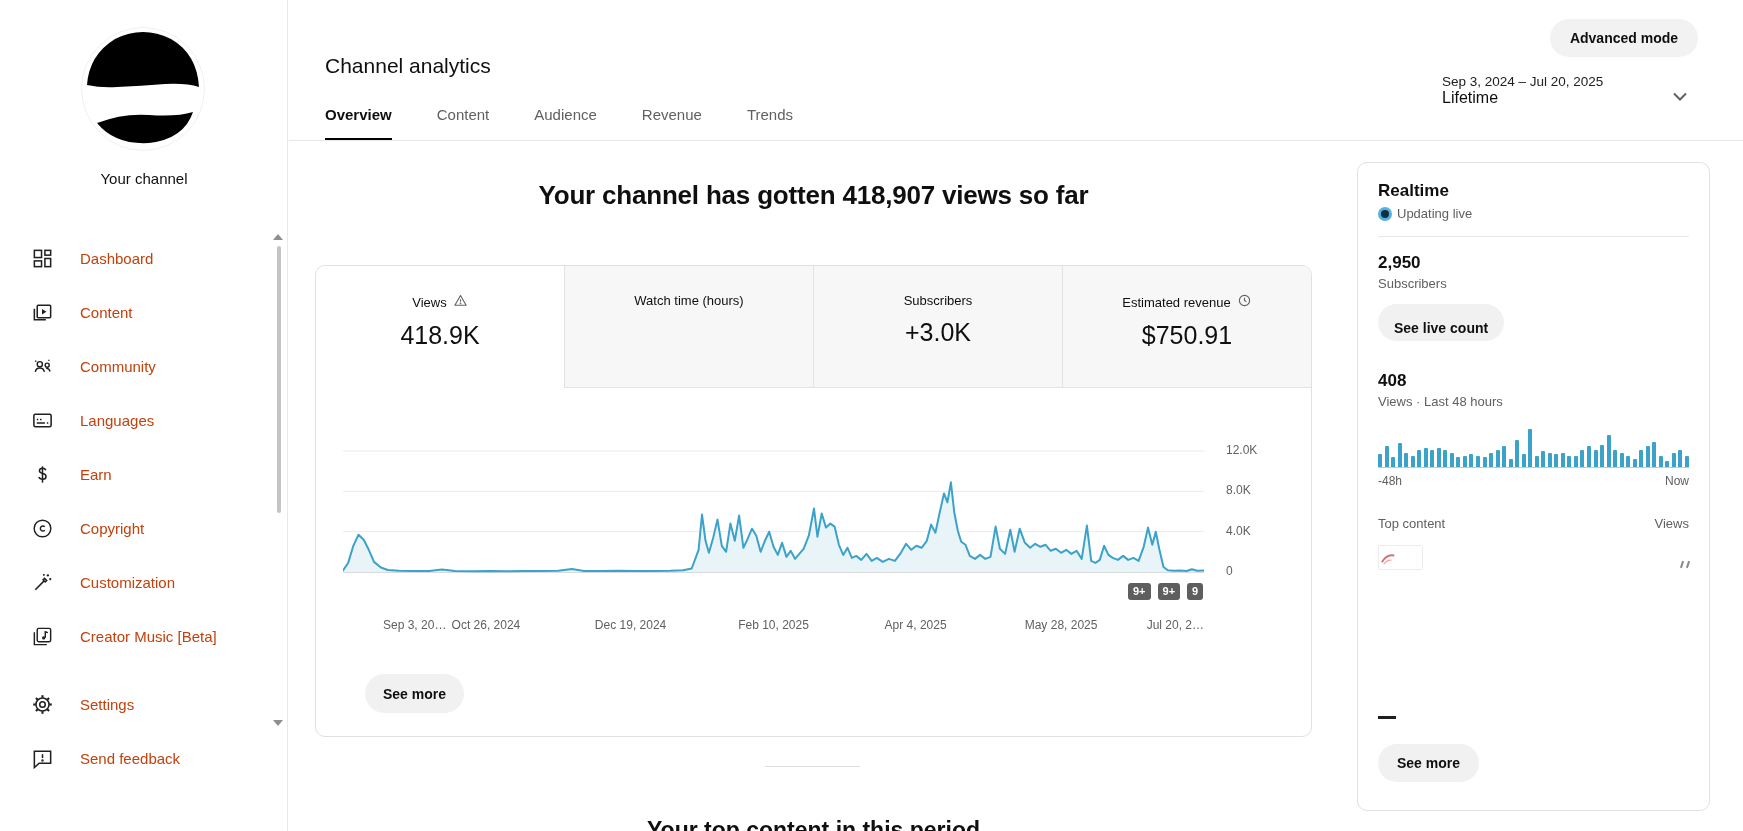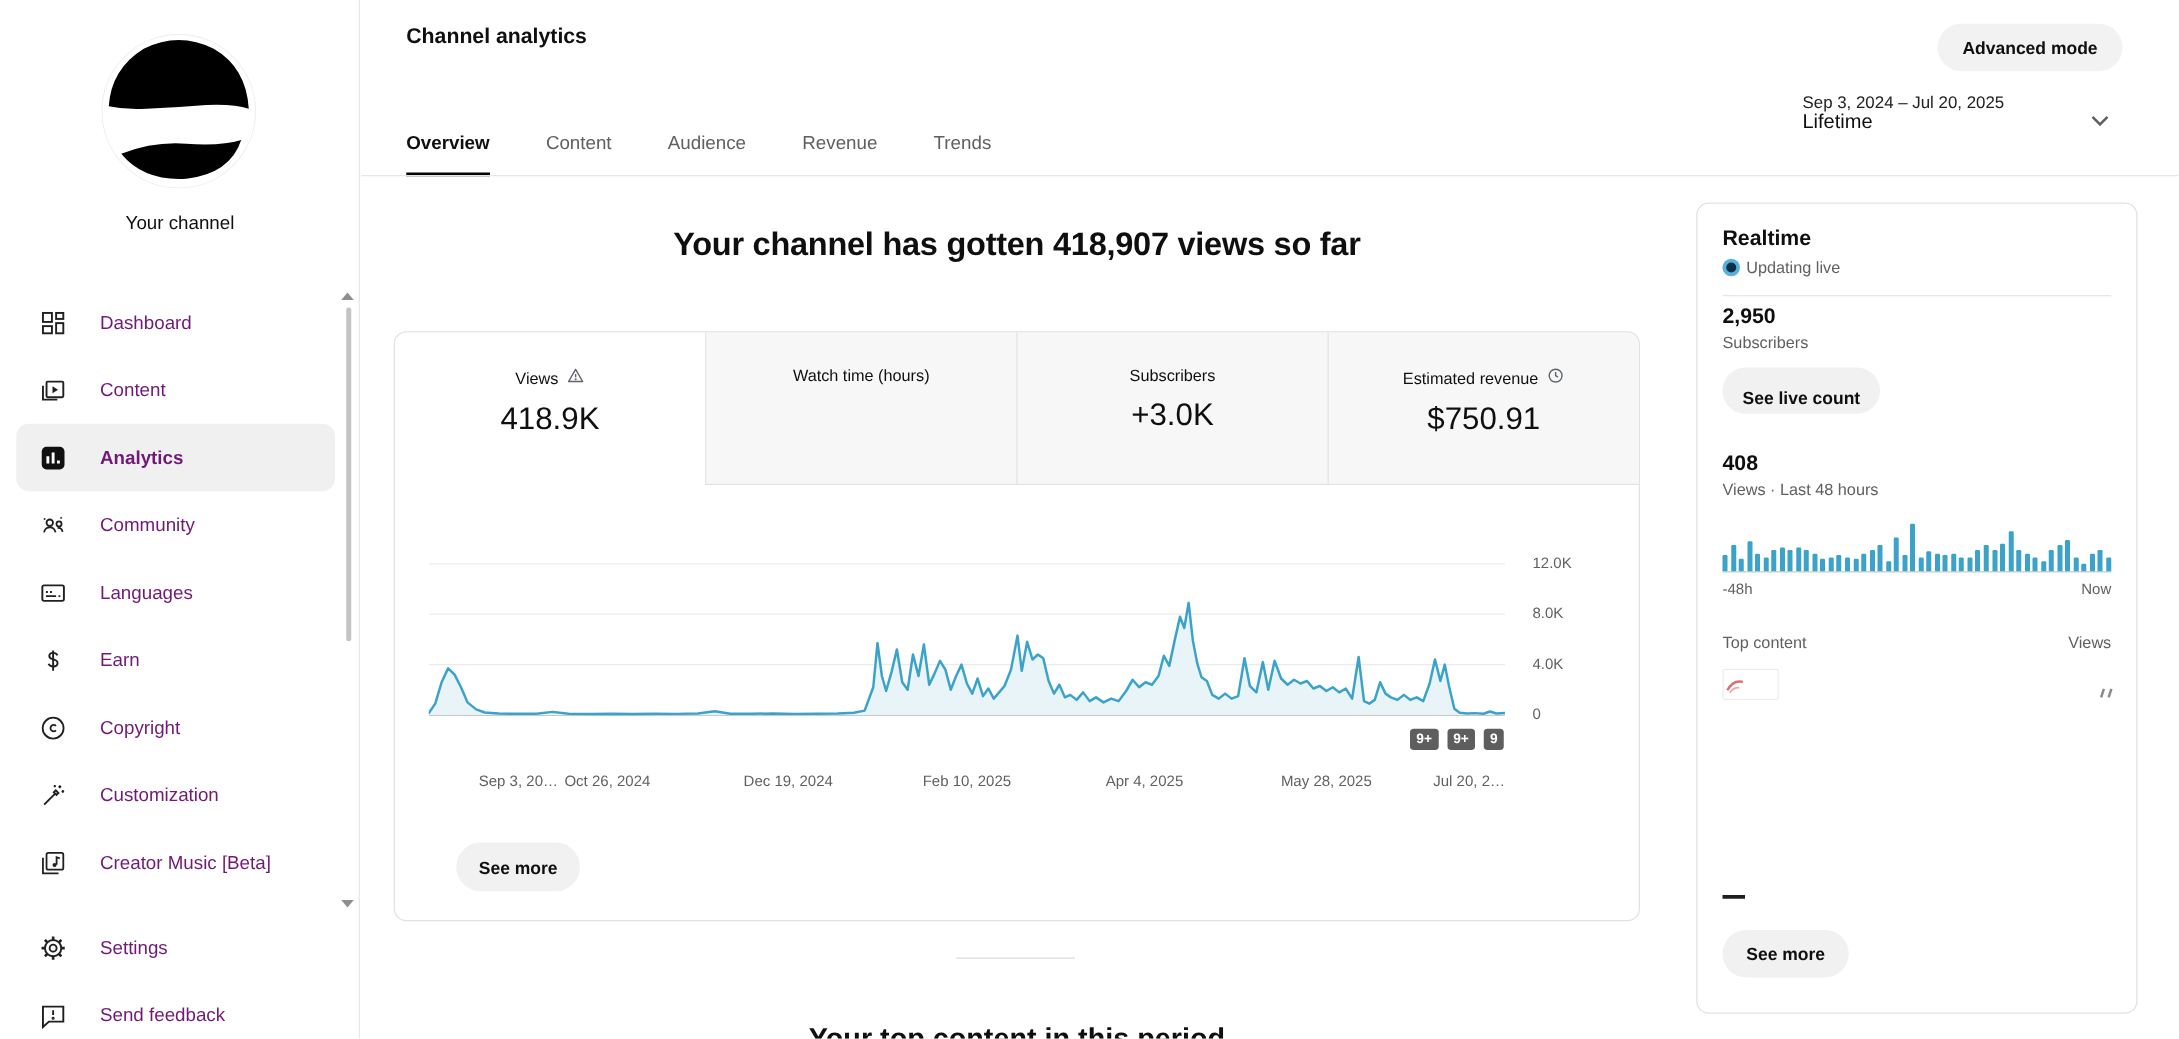--- a/index.html
+++ b/index.html
@@ -8,31 +8,31 @@
         font-family:"Liberation Sans",sans-serif;color:#0f0f0f;}
 
   
   .sidebar{position:absolute;left:0;top:0;width:288px;height:831px;background:#fff;border-right:1px solid #e8e8e8;}
   .avatar{position:absolute;left:81px;top:27px;width:124px;height:124px;border-radius:50%;overflow:hidden;cursor:pointer;}
   .channel-label{position:absolute;left:0;top:170px;width:288px;text-align:center;font-size:15px;color:#0f0f0f;}
   .menu{position:absolute;left:0;top:231px;width:282px;}
   .menu-item{height:54px;display:flex;align-items:center;gap:26px;margin:0 14px 0 13px;padding-left:17px;border-radius:10px;cursor:pointer;}
   .menu-item .icn{width:24px;height:24px;flex:0 0 24px;display:flex;align-items:center;justify-content:center;}
   .menu-item .icn svg{width:23px;height:23px;display:block;}
-  .menu-item .lab{font-size:15px;color:#701a75;white-space:nowrap;}
+  .menu-item .lab{font-size:15px;color:#c2410c;white-space:nowrap;}
   .menu-item.active{background:#f0f0f0;}
   .menu-item.active .lab{font-weight:bold;}
   .menu-spacer{height:14px;}
   .sb-arrow{position:absolute;left:273px;width:0;height:0;border-left:5px solid transparent;border-right:5px solid transparent;}
   .sb-arrow.up{top:234px;border-bottom:6px solid #8f8f8f;}
   .sb-arrow.down{top:720px;border-top:6px solid #8f8f8f;}
   .sb-thumb{position:absolute;left:277px;top:246px;width:4px;height:267px;background:#c4c4c4;border-radius:2px;}
 
   
-  .page-title{position:absolute;left:325px;top:8px;font-size:17px;font-weight:bold;color:#0f0f0f;}
+  .page-title{position:absolute;left:325px;top:40px;font-size:21px;font-weight:normal;color:#0f0f0f;}
   .tabs{position:absolute;left:325px;top:96px;height:45px;display:flex;gap:45px;}
   .htab{position:relative;font-size:15px;color:#606060;padding-top:10px;cursor:pointer;}
   .htab.active{color:#0f0f0f;font-weight:bold;}
   .htab.active::after{content:"";position:absolute;left:0;right:0;bottom:0;height:3px;background:#030303;}
   .header-divider{position:absolute;left:289px;right:0;top:140px;height:1px;background:#e7e7e7;}
   .adv-btn{position:absolute;left:1550px;top:19px;width:148px;height:38px;border:none;border-radius:19px;
            background:#f2f2f2;font-family:inherit;font-size:14px;font-weight:bold;color:#0f0f0f;cursor:pointer;}
   .date-block{position:absolute;left:1442px;top:74px;cursor:pointer;}
   .date-range{font-size:13.5px;font-weight:normal;color:#212121;}
   .date-preset{font-size:16px;color:#0f0f0f;margin-top:0;}
@@ -64,21 +64,21 @@
             background:#f1f1f1;font-family:inherit;font-size:14px;font-weight:bold;color:#0f0f0f;cursor:pointer;}
 
   
   .rt{position:absolute;left:1357px;top:162px;width:353px;height:649px;border:1px solid #e1e1e1;border-radius:10px;
       padding:0 20px;background:#fff;}
   .rt-title{font-size:17px;font-weight:bold;margin-top:18px;}
   .rt-status{display:flex;align-items:center;gap:8px;margin-top:5px;}
   .live-dot{width:8px;height:8px;border-radius:50%;background:#0c2f43;box-shadow:0 0 0 3px #57b0dd;margin-left:3px;}
   .rt-status span{font-size:13px;color:#606060;}
   .rt-divider{border:none;border-top:1px solid #e6e6e6;margin:15px 0 0 0;}
-  .rt-big{font-size:17px;font-weight:bold;margin-top:6px;}
+  .rt-big{font-size:17px;font-weight:bold;margin-top:16px;}
   .rt-sub{font-size:13px;color:#606060;margin-top:3px;}
   .rt-btn{display:inline-block;margin-top:13px;height:37px;padding:16px 16px;border:none;border-radius:19px;
           background:#f1f1f1;font-family:inherit;font-size:14px;font-weight:bold;color:#0f0f0f;cursor:pointer;}
   .rt-408{margin-top:30px;}
   .rt-bars{margin-top:19px;height:40px;display:flex;align-items:flex-end;justify-content:space-between;
            border-bottom:1px solid #c9c9c9;}
   .rt-bar{width:4px;background:#3ba3c9;border-radius:1px 1px 0 0;}
   .rt-axis{display:flex;justify-content:space-between;font-size:12px;color:#606060;margin-top:6px;}
   .rt-colhead{display:flex;justify-content:space-between;font-size:13px;color:#606060;margin-top:28px;}
   .rt-row{display:flex;justify-content:space-between;align-items:flex-end;margin-top:14px;}
@@ -130,33 +130,20 @@
         </div>
         <div class="menu-item">
           <span class="icn">
             <svg viewBox="0 0 24 24" fill="none" stroke="#202020" stroke-width="1.6">
               <rect x="6.5" y="4.5" width="14" height="13" rx="1"></rect>
               <path d="M3.5 8v11.5h12"></path>
               <path d="M11.5 8.3l4.6 2.9-4.6 2.9z" fill="#202020" stroke="none"></path>
             </svg>
           </span>
           <span class="lab">Content</span>
-        </div>
-        <div class="menu-item active">
-          <span class="icn">
-            <svg viewBox="0 0 24 24">
-              <rect x="2.5" y="2.5" width="19" height="19" rx="4" fill="#101010"></rect>
-              <g stroke="#ffffff" stroke-width="2.4" stroke-linecap="butt">
-                <line x1="7.6" y1="16.5" x2="7.6" y2="10.5"></line>
-                <line x1="12" y1="16.5" x2="12" y2="7.2"></line>
-                <line x1="16.4" y1="16.5" x2="16.4" y2="14"></line>
-              </g>
-            </svg>
-          </span>
-          <span class="lab">Analytics</span>
         </div>
         <div class="menu-item">
           <span class="icn">
             <svg viewBox="0 0 24 24" fill="none" stroke="#202020" stroke-width="1.5">
               <circle cx="9.2" cy="9.6" r="2.7"></circle>
               <path d="M4.4 17.6c.6-2.7 2.5-4.1 4.8-4.1s4.2 1.4 4.8 4.1"></path>
               <circle cx="16.9" cy="10.6" r="2.1"></circle>
               <path d="M15.7 14c2-.3 3.7 1 4.2 3.2"></path>
               <path d="M4.2 6.2l1.4.5M19.3 5.2l-1.2.7" stroke-width="1.3"></path>
             </svg>

